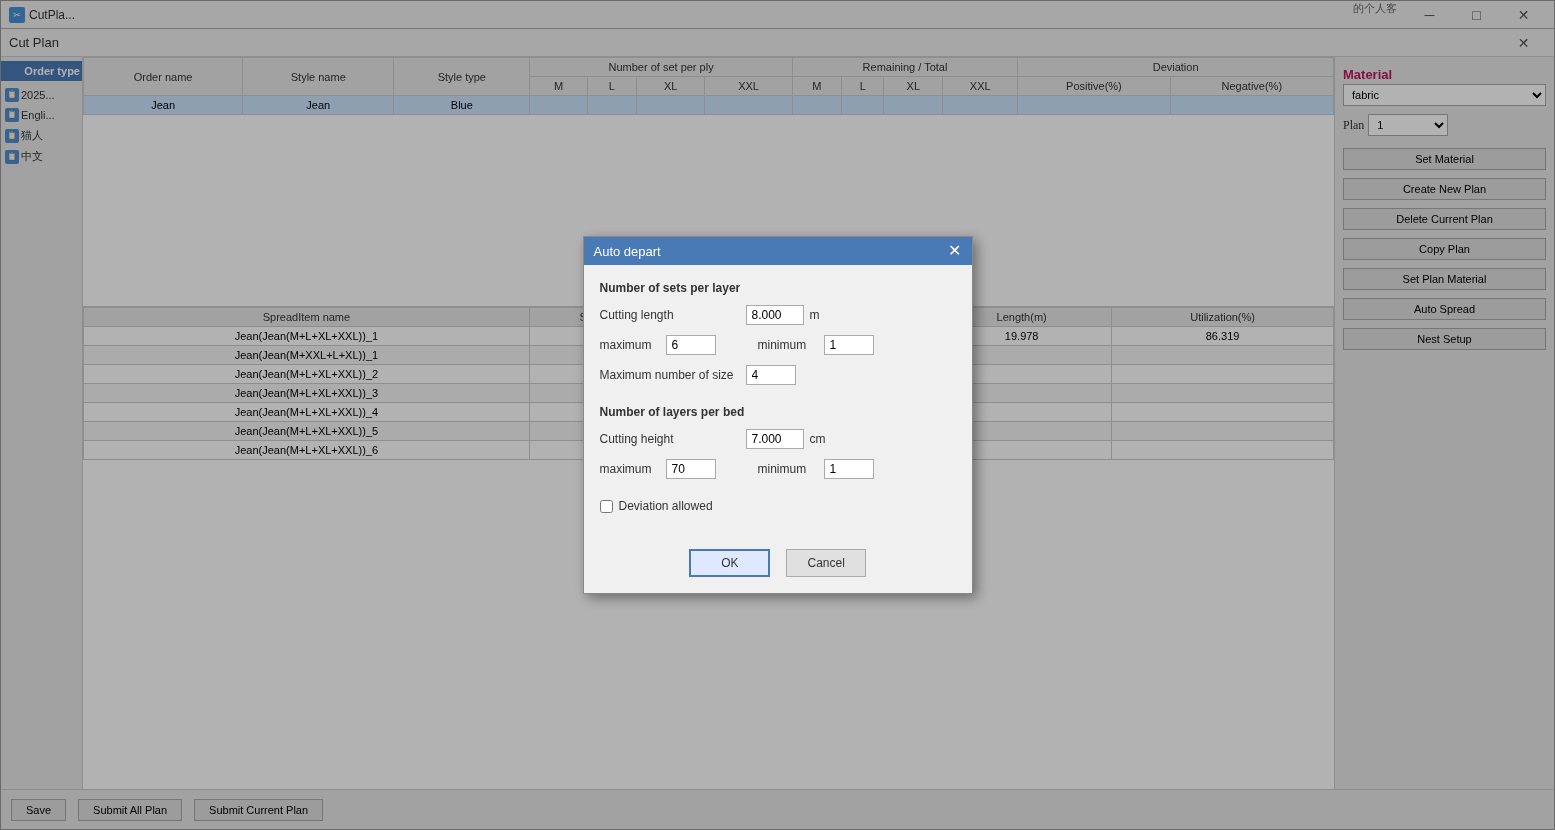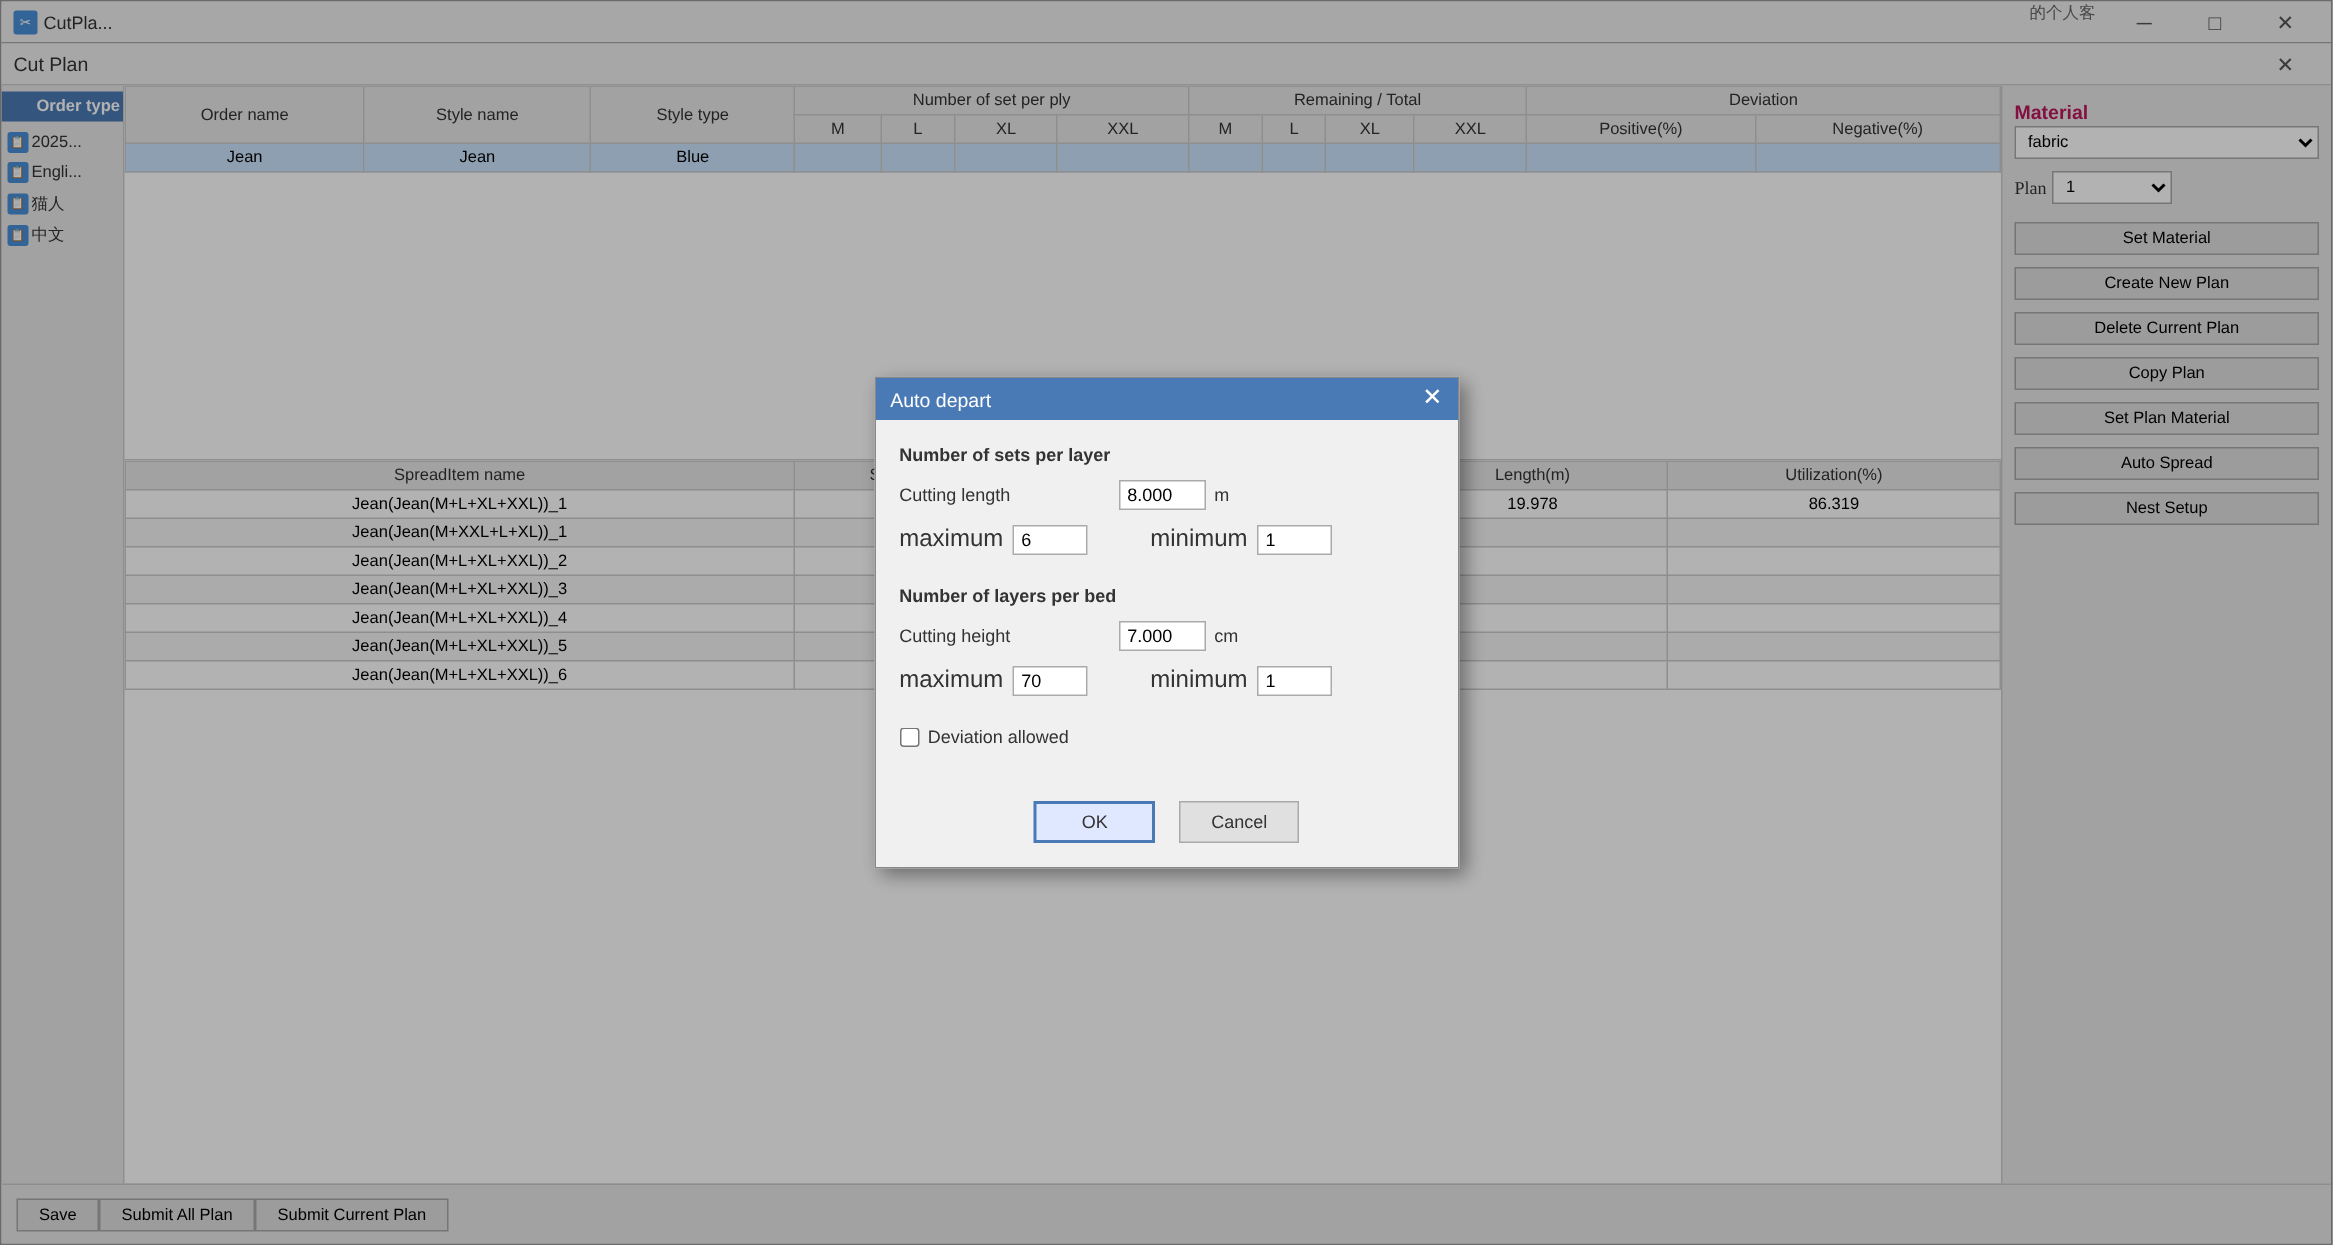--- a/index.html
+++ b/index.html
@@ -137,21 +137,21 @@
     .plan-label { font-size: 12px; color: #333; font-family: Liberation Serif, serif; }
 
     
     .footer-bar {
       height: 40px;
       background: #e8e8e8;
       border-top: 1px solid #ccc;
       display: flex;
       align-items: center;
       padding: 16px 10px;
-      gap: 0;
+      gap: 12px;
     }
     .footer-btn {
       padding: 4px 14px;
       font-size: 11px;
       background: #e0e0e0;
       border: 1px solid #aaa;
       cursor: pointer;
     }
 
     
@@ -194,21 +194,21 @@
       color: #333;
       margin-bottom: 10px;
     }
     .modal-row {
       display: flex;
       align-items: center;
       margin-bottom: 10px;
       gap: 6px;
     }
     .modal-label { font-size: 12px; color: #333; min-width: 140px; }
-    .modal-label-short { font-size: 16px; color: #333; min-width: 60px; text-align: right; }
+    .modal-label-short { font-size: 12px; color: #333; min-width: 60px; }
     .modal-input {
       border: 1px solid #aaa;
       padding: 2px 5px;
       font-size: 12px;
       width: 58px;
     }
     .modal-input-sm {
       border: 1px solid #aaa;
       padding: 2px 5px;
       font-size: 12px;
@@ -461,20 +461,24 @@
       </div>
 
       <div class="modal-row">
         <span class="modal-label-short">maximum</span>
         <input class="modal-input-sm" type="text" value="6" style="">
         <span style="width:30px;"></span>
         <span class="modal-label-short">minimum</span>
         <input class="modal-input-sm" type="text" value="1" style="">
       </div>
 
+      <div class="modal-row">
+        <span class="modal-label">Maximum number of size</span>
+        <input class="modal-input-sm" type="text" value="4" style="">
+      </div>
 
       <div class="modal-divider"></div>
 
       <div class="modal-section-title">Number of layers per bed</div>
 
       <div class="modal-row">
         <span class="modal-label">Cutting height</span>
         <input class="modal-input" type="text" value="7.000" style="">
         <span class="modal-unit">cm</span>
       </div>

